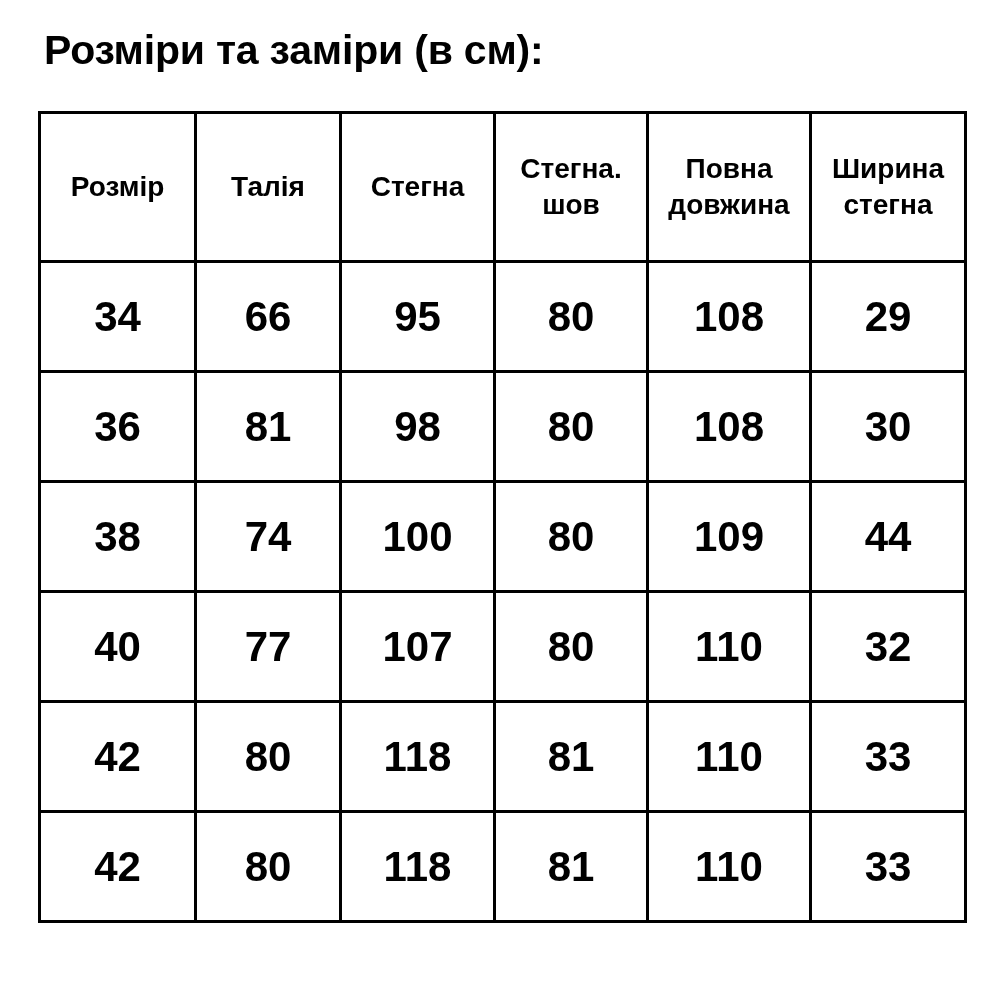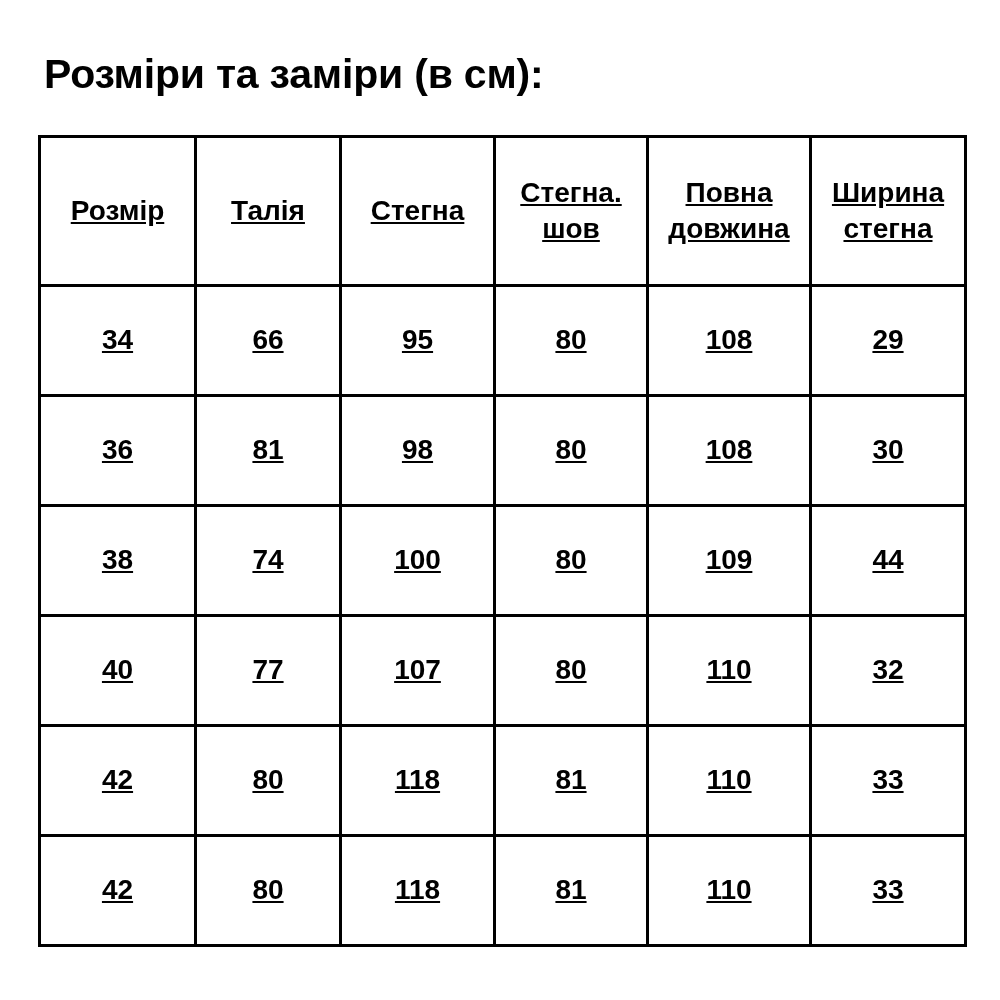--- a/index.html
+++ b/index.html
@@ -11,55 +11,54 @@
     width: 1000px;
     height: 1000px;
     font-family: "Liberation Sans", sans-serif;
     color: #000000;
     overflow: hidden;
   }
   .page {
     width: 1000px;
     height: 1000px;
     box-sizing: border-box;
-    padding: 52px 38px 0 38px;
+    padding: 28px 38px 0 38px;
     position: relative;
   }
   .page-title {
     font-size: 41px;
     font-weight: bold;
     line-height: 1.1;
     letter-spacing: -0.2px;
     margin: 0 0 38px 6px;
     white-space: nowrap;
   }
   table.size-table {
     border-collapse: collapse;
     table-layout: fixed;
     width: 926px;
     margin: 0 auto;
-    text-decoration: underline;
   }
   table.size-table td,
   table.size-table th {
     border: 3px solid #000000;
     text-align: center;
     vertical-align: middle;
     padding: 0;
     font-weight: bold;
   }
   thead th {
     height: 146px;
     font-size: 28px;
     line-height: 1.28;
     padding: 4px 6px;
   }
   tbody td {
     height: 107px;
-    font-size: 28px;
+    font-size: 42px;
     line-height: 1.1;
   }
   
   col.c0 { width: 156px; }
   col.c1 { width: 145px; }
   col.c2 { width: 154px; }
   col.c3 { width: 153px; }
   col.c4 { width: 163px; }
   col.c5 { width: 155px; }
 </style>

